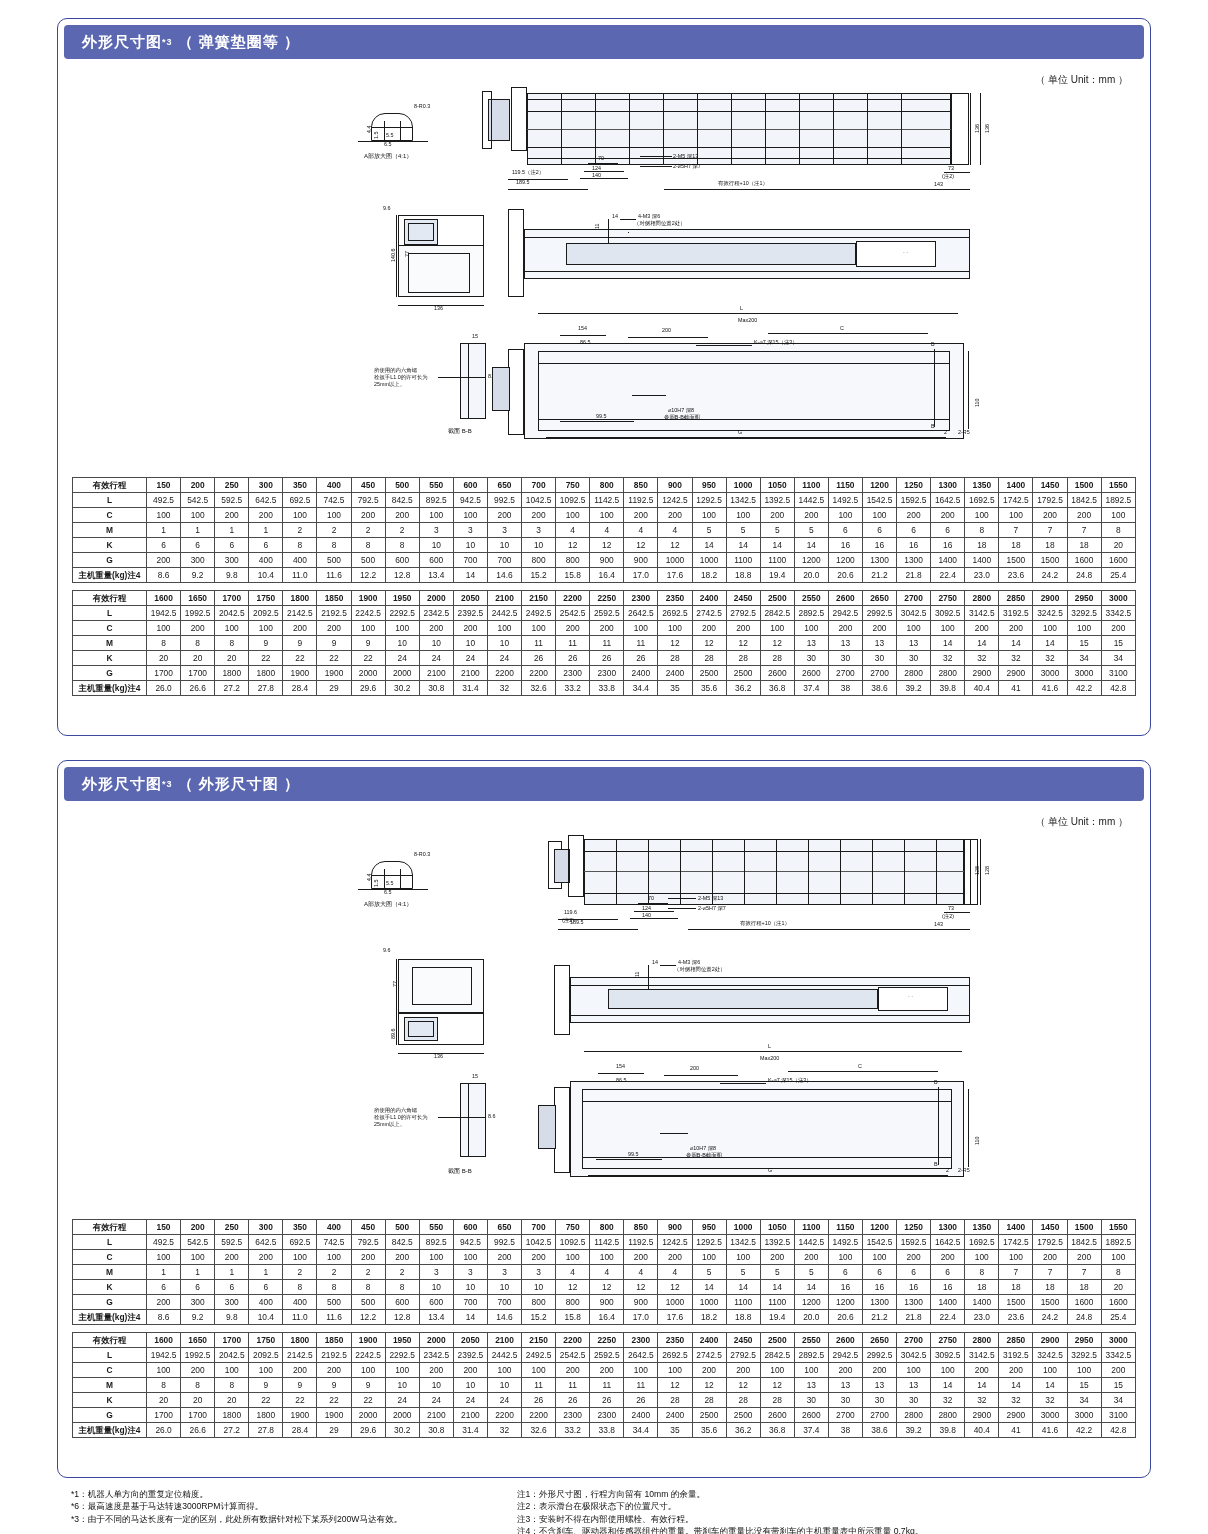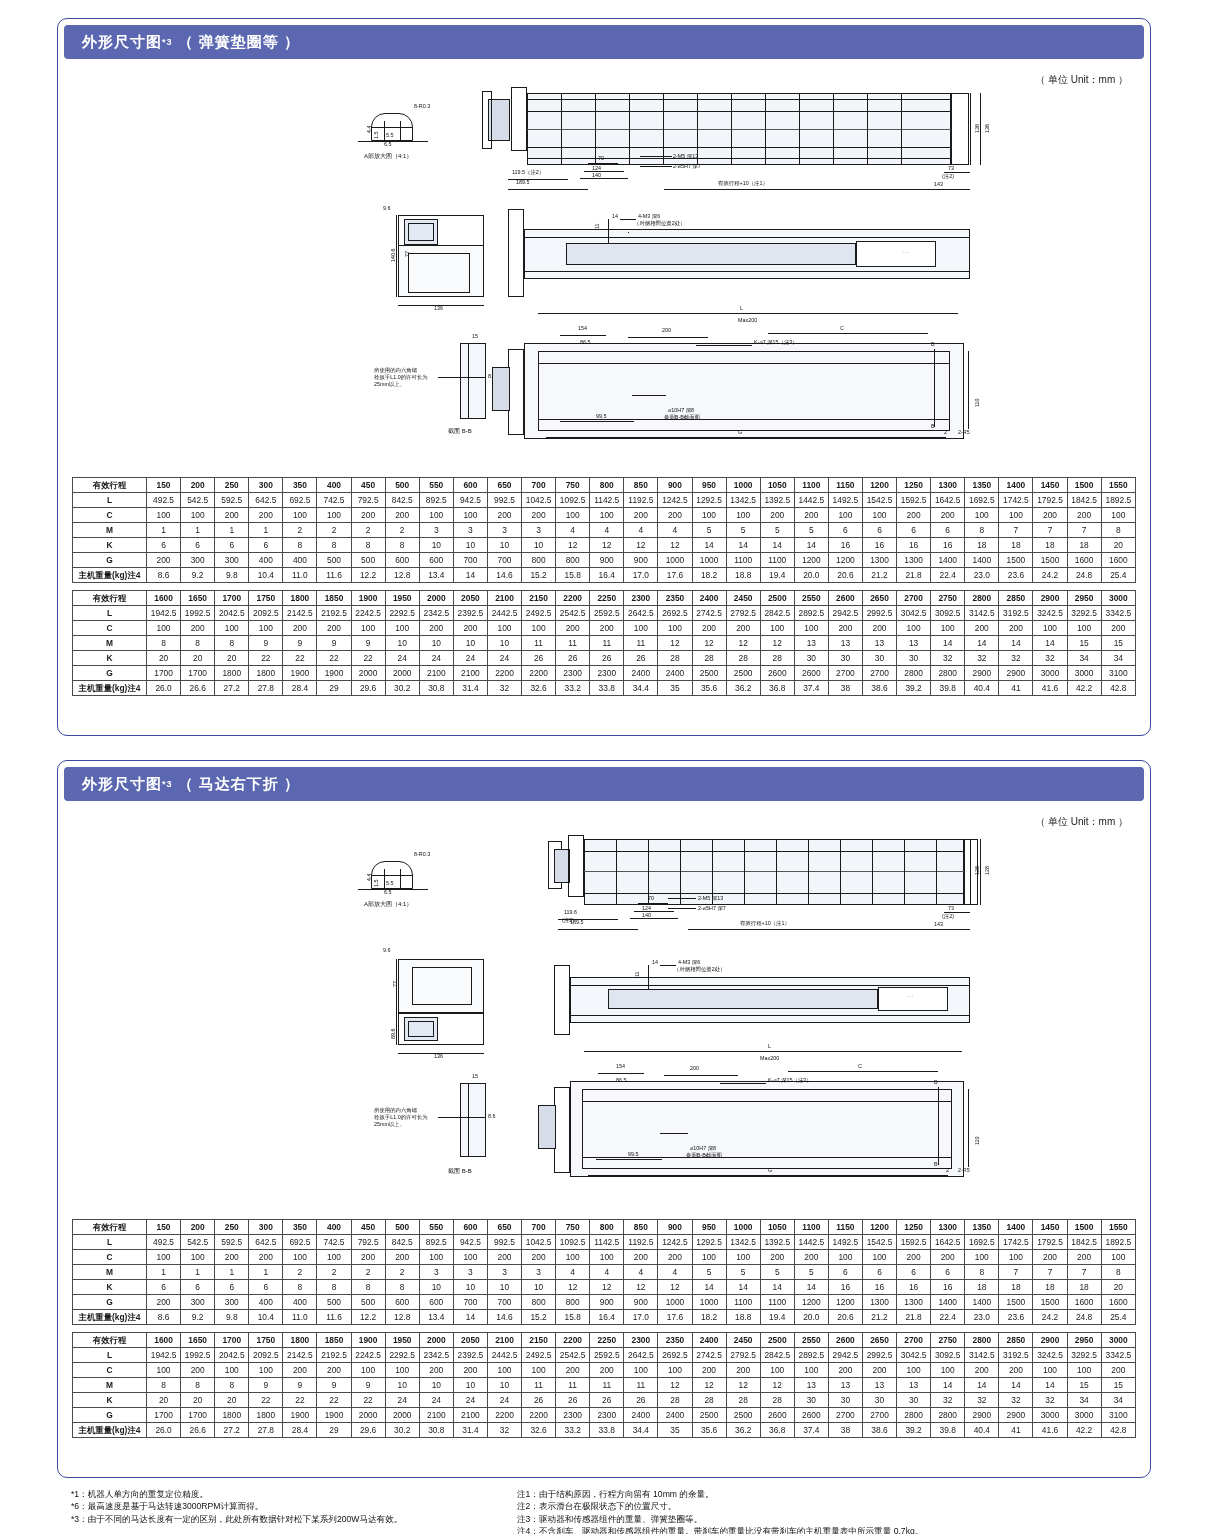--- a/index.html
+++ b/index.html
@@ -707,21 +707,21 @@
             <td>42.2</td>
             <td>42.8</td>
           </tr>
         </tbody>
     </table>
   </div>
 </div>
 
 <div class="panel" id="panel-bottom">
   <div class="panel-header">
-    <span>外形尺寸图</span><span class="sup">*3</span>&nbsp;<span>（ 马达右下折 ）</span>
+    <span>外形尺寸图</span><span class="sup">*3</span>&nbsp;<span>（ 外形尺寸图 ）</span>
   </div>
   <div style="position:relative;height:14px;">
     <div class="unit-note" style="top:14px;">（ 单位 Unit：mm ）</div>
   </div>
 
   <div class="drawing">
 
     <div>
       <div class="box" style="left:303px;top:42px;width:42px;height:28px;border-radius:14px 14px 0 0;"></div>
       <div class="ln hline" style="left:290px;top:70px;width:70px;"></div>
@@ -1333,18 +1333,18 @@
   </div>
 </div>
 
 <div class="footnotes">
   <div class="fn-col fn-left" id="fn-left">
       <div>*1：机器人单方向的重复定位精度。</div>
       <div>*6：最高速度是基于马达转速3000RPM计算而得。</div>
       <div>*3：由于不同的马达长度有一定的区别，此处所有数据针对松下某系列200W马达有效。</div>
     </div>
   <div class="fn-col fn-right" id="fn-right">
-      <div>注1：由于结构原因，行程方向留有 10mm 的余量。</div>
+      <div>注1：外形尺寸图，行程方向留有 10mm 的余量。</div>
       <div>注2：表示滑台在极限状态下的位置尺寸。</div>
-      <div>注3：驱动器和传感器组件的重量、弹簧垫圈等。</div>
+      <div>注3：安装时不得在内部使用螺栓、有效行程。</div>
       <div>注4：不含刹车、驱动器和传感器组件的重量。带刹车的重量比没有带刹车的主机重量表中所示重量 0.7kg。</div>
     </div>
 </div>
 
 </body></html>

